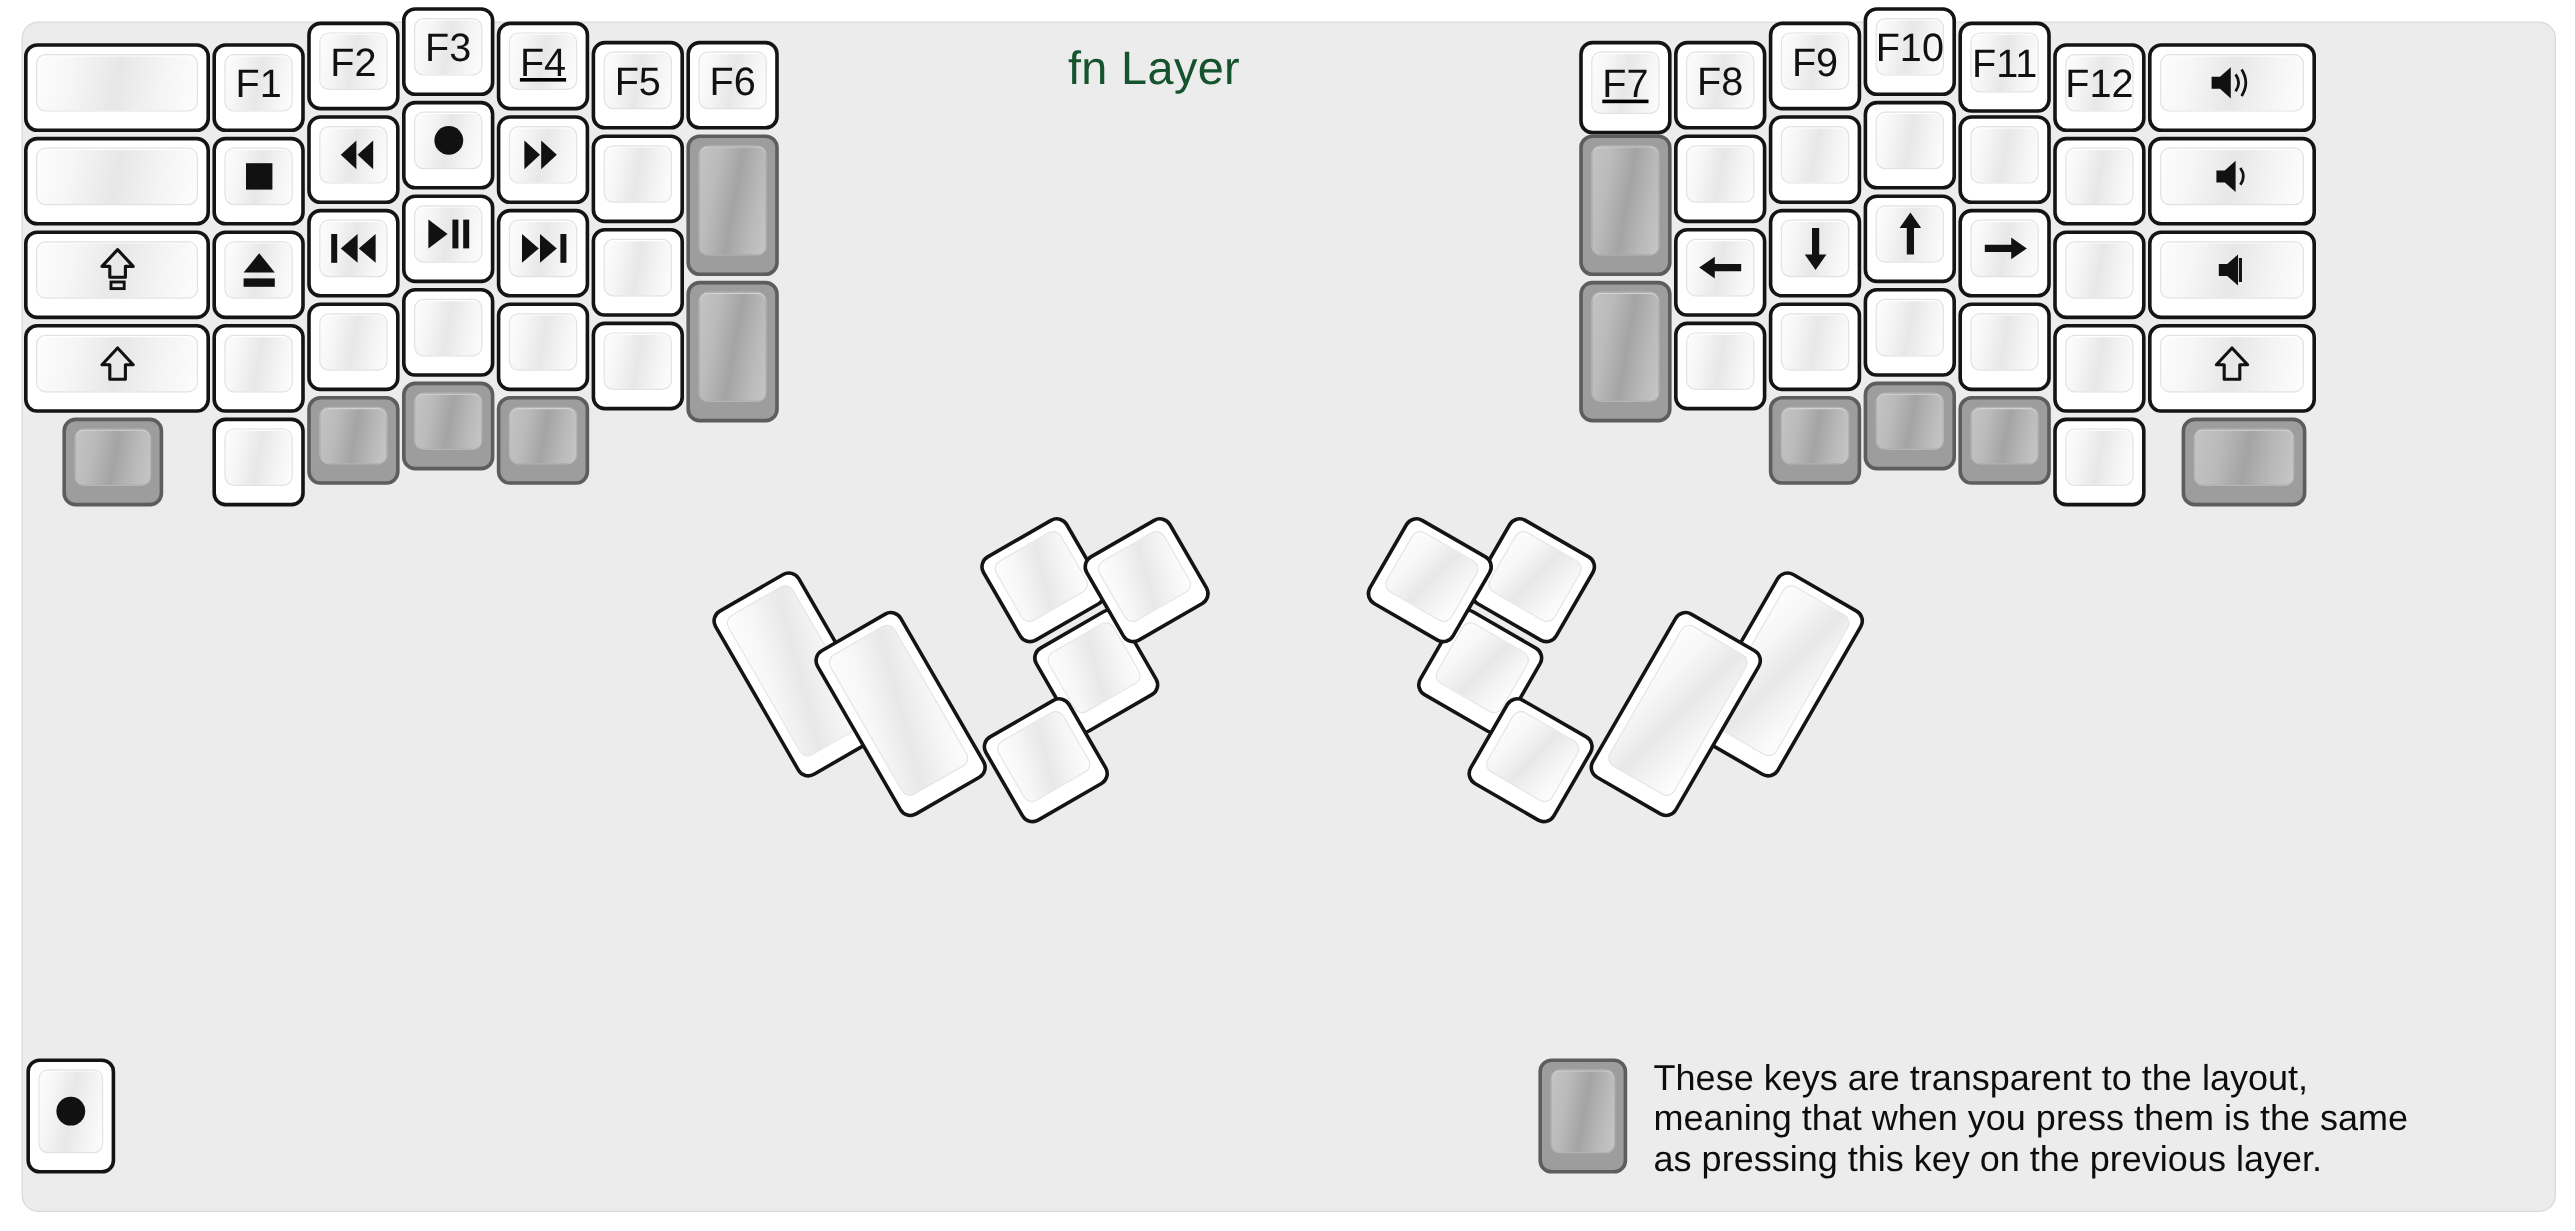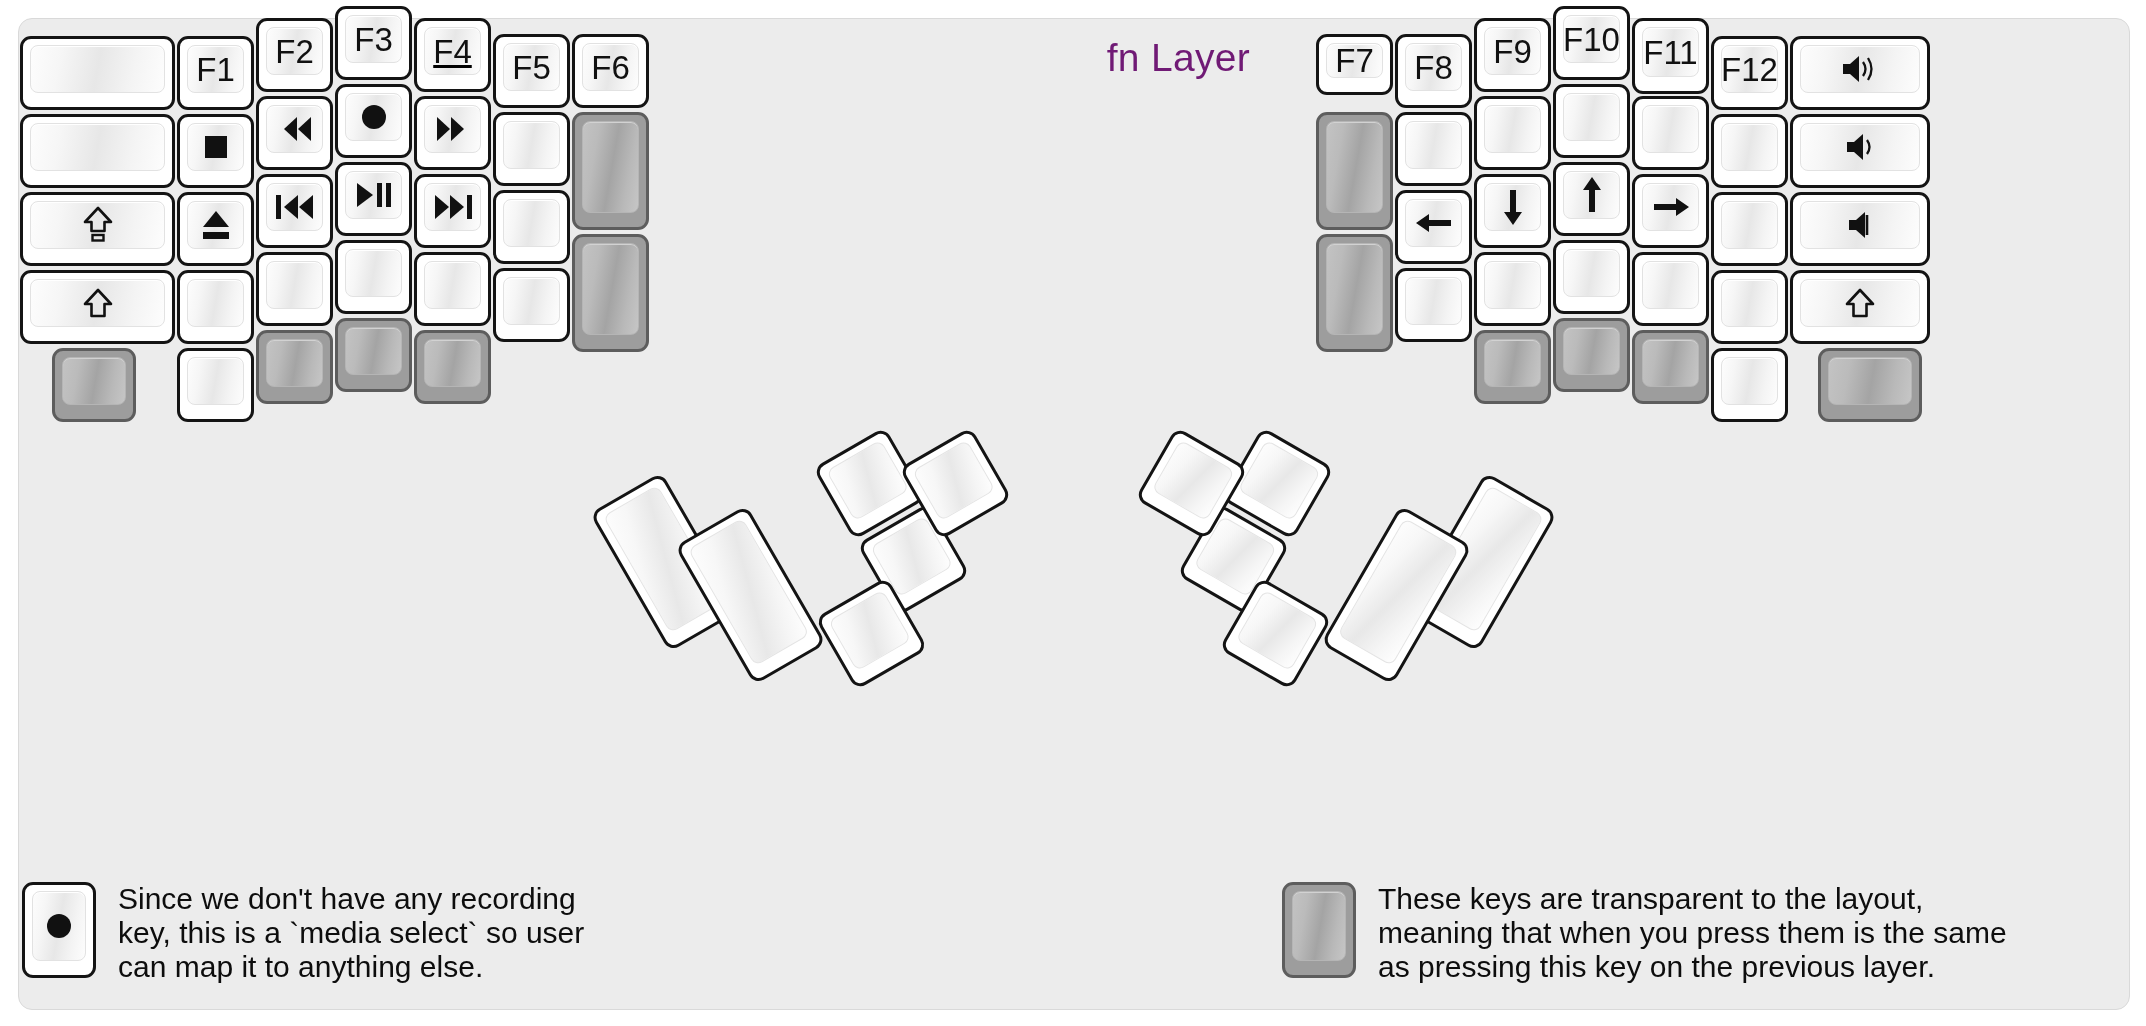--- a/index.html
+++ b/index.html
@@ -5,22 +5,22 @@
   html,body{margin:0;padding:0;background:#ffffff;}
   body{font-family:"Liberation Sans",sans-serif;}
   #root{position:relative;width:2146px;height:1026px;background:#ffffff;overflow:hidden;}
 
   .board{
     position:absolute;left:18px;top:18px;width:2110px;height:990px;
     background:#ececec;border:1px solid #d9d9d9;border-radius:14px;
   }
 
   .title{
-    position:absolute;left:890px;top:36px;width:360px;text-align:right;
-    font-size:39px;color:#701a75;letter-spacing:.3px;
+    position:absolute;left:890px;top:36px;width:360px;text-align:left;
+    font-size:39px;color:#14532d;letter-spacing:.3px;
   }
 
   
   .key{
     position:absolute;box-sizing:border-box;
     border:3px solid #141414;border-radius:11px;
     background:#ffffff;
     display:flex;align-items:center;justify-content:center;
   }
   .key .cap{
@@ -243,21 +243,21 @@
         <div class="lab fkey">F6</div>
       </div>
       <div class="key trans" style="left: 572px; top: 112px; width: 77px; height: 118px;">
         <div class="cap"></div>
         <div class="lab glyph"></div>
       </div>
       <div class="key trans" style="left: 572px; top: 234px; width: 77px; height: 118px;">
         <div class="cap"></div>
         <div class="lab glyph"></div>
       </div>
-      <div class="key" style="left: 1316px; top: 34px; width: 77px; height: 61px;">
+      <div class="key" style="left: 1316px; top: 34px; width: 77px; height: 78px; text-decoration: underline;">
         <div class="cap"></div>
         <div class="lab fkey">F7</div>
       </div>
       <div class="key trans" style="left: 1316px; top: 112px; width: 77px; height: 118px;">
         <div class="cap"></div>
         <div class="lab glyph"></div>
       </div>
       <div class="key trans" style="left: 1316px; top: 234px; width: 77px; height: 118px;">
         <div class="cap"></div>
         <div class="lab glyph"></div>
@@ -457,23 +457,20 @@
       <div class="legend-key" id="lk0">
           <div class="key" style="left: 0px; top: 0px; width: 74px; height: 96px;">
             <div class="cap"></div>
             <div class="lab glyph">
               <svg width="32" height="32" viewBox="0 0 32 32" fill="#111">
                 <circle cx="16" cy="16" r="12"></circle>
               </svg>
             </div>
           </div>
         </div>
-      <div class="legend-text">Since we don't have any recording
-key, this is a `media select` so user
-can map it to anything else.</div>
     </div>
     <div class="legend-item" style="left:1282px;top:22px;">
       <div class="legend-key" id="lk2">
           <div class="key trans" style="left: 0px; top: 0px; width: 74px; height: 96px;">
             <div class="cap"></div>
           </div>
         </div>
       <div class="legend-text">These keys are transparent to the layout,
 meaning that when you press them is the same
 as pressing this key on the previous layer.</div>

